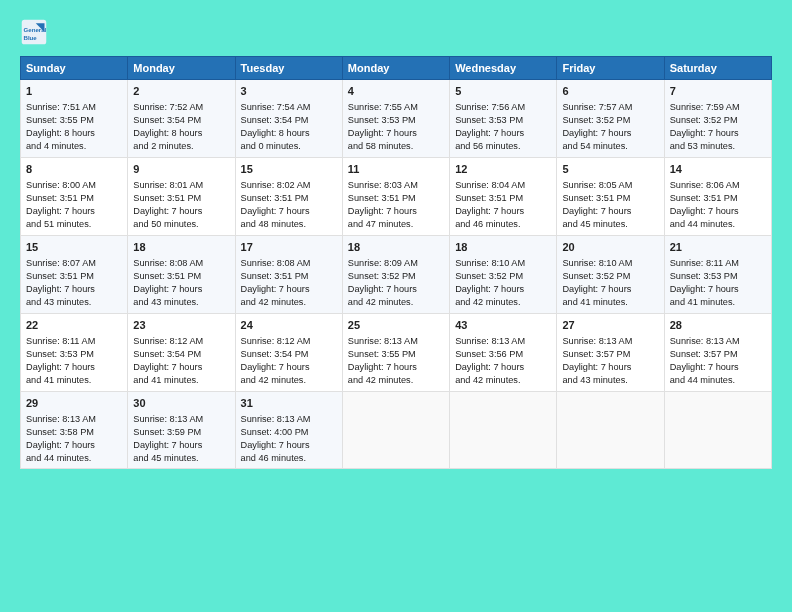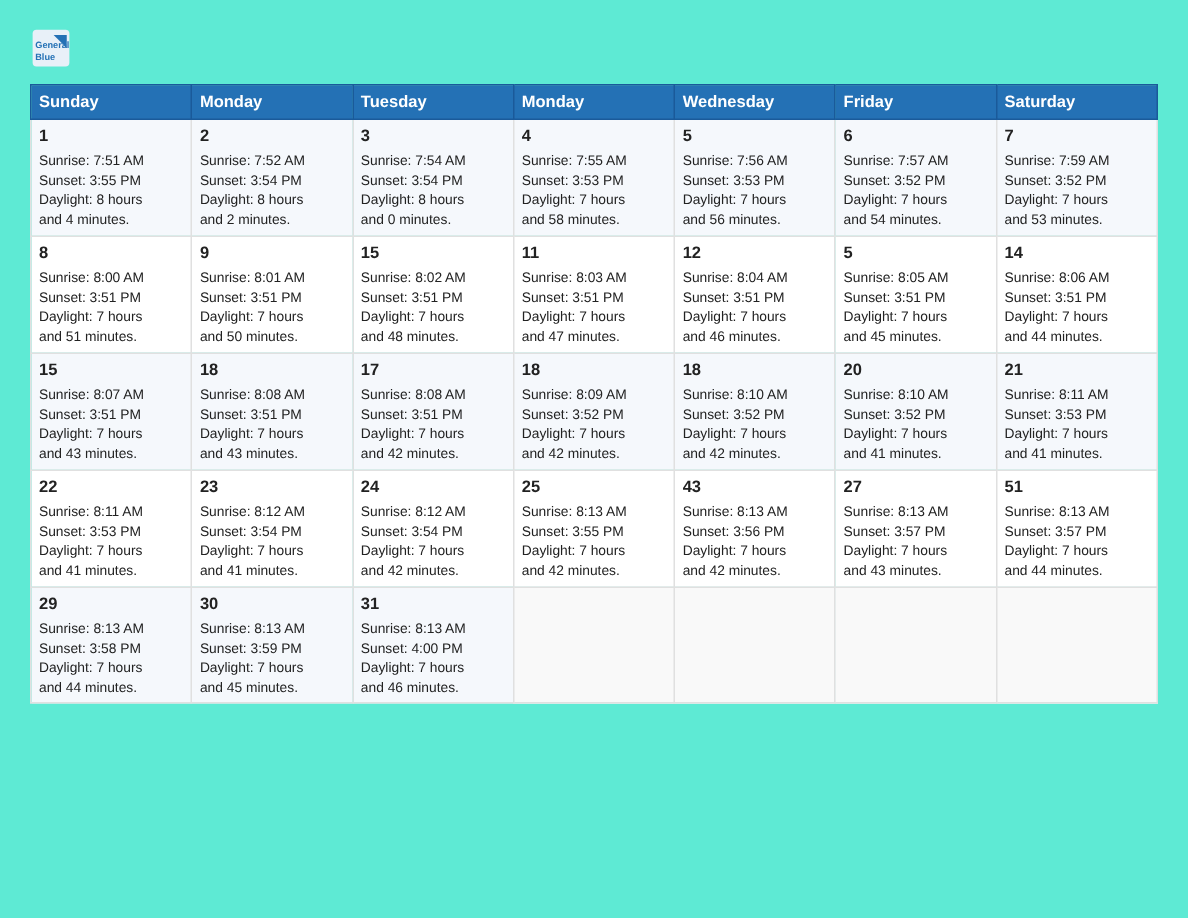--- a/index.html
+++ b/index.html
@@ -146,21 +146,21 @@
           <td><span class="day-num">20</span>Sunrise: 8:10 AM<br>Sunset: 3:52 PM<br>Daylight: 7 hours<br>and 41 minutes.</td>
           <td><span class="day-num">21</span>Sunrise: 8:11 AM<br>Sunset: 3:53 PM<br>Daylight: 7 hours<br>and 41 minutes.</td>
         </tr>
         <tr>
           <td><span class="day-num">22</span>Sunrise: 8:11 AM<br>Sunset: 3:53 PM<br>Daylight: 7 hours<br>and 41 minutes.</td>
           <td><span class="day-num">23</span>Sunrise: 8:12 AM<br>Sunset: 3:54 PM<br>Daylight: 7 hours<br>and 41 minutes.</td>
           <td><span class="day-num">24</span>Sunrise: 8:12 AM<br>Sunset: 3:54 PM<br>Daylight: 7 hours<br>and 42 minutes.</td>
           <td><span class="day-num">25</span>Sunrise: 8:13 AM<br>Sunset: 3:55 PM<br>Daylight: 7 hours<br>and 42 minutes.</td>
           <td><span class="day-num">43</span>Sunrise: 8:13 AM<br>Sunset: 3:56 PM<br>Daylight: 7 hours<br>and 42 minutes.</td>
           <td><span class="day-num">27</span>Sunrise: 8:13 AM<br>Sunset: 3:57 PM<br>Daylight: 7 hours<br>and 43 minutes.</td>
-          <td><span class="day-num">51</span>Sunrise: 8:13 AM<br>Sunset: 3:57 PM<br>Daylight: 7 hours<br>and 44 minutes.</td>
+          <td><span class="day-num">28</span>Sunrise: 8:13 AM<br>Sunset: 3:57 PM<br>Daylight: 7 hours<br>and 44 minutes.</td>
         </tr>
         <tr>
           <td><span class="day-num">29</span>Sunrise: 8:13 AM<br>Sunset: 3:58 PM<br>Daylight: 7 hours<br>and 44 minutes.</td>
           <td><span class="day-num">30</span>Sunrise: 8:13 AM<br>Sunset: 3:59 PM<br>Daylight: 7 hours<br>and 45 minutes.</td>
           <td><span class="day-num">31</span>Sunrise: 8:13 AM<br>Sunset: 4:00 PM<br>Daylight: 7 hours<br>and 46 minutes.</td>
           <td class="empty-cell"></td>
           <td class="empty-cell"></td>
           <td class="empty-cell"></td>
           <td class="empty-cell"></td>
         </tr>

